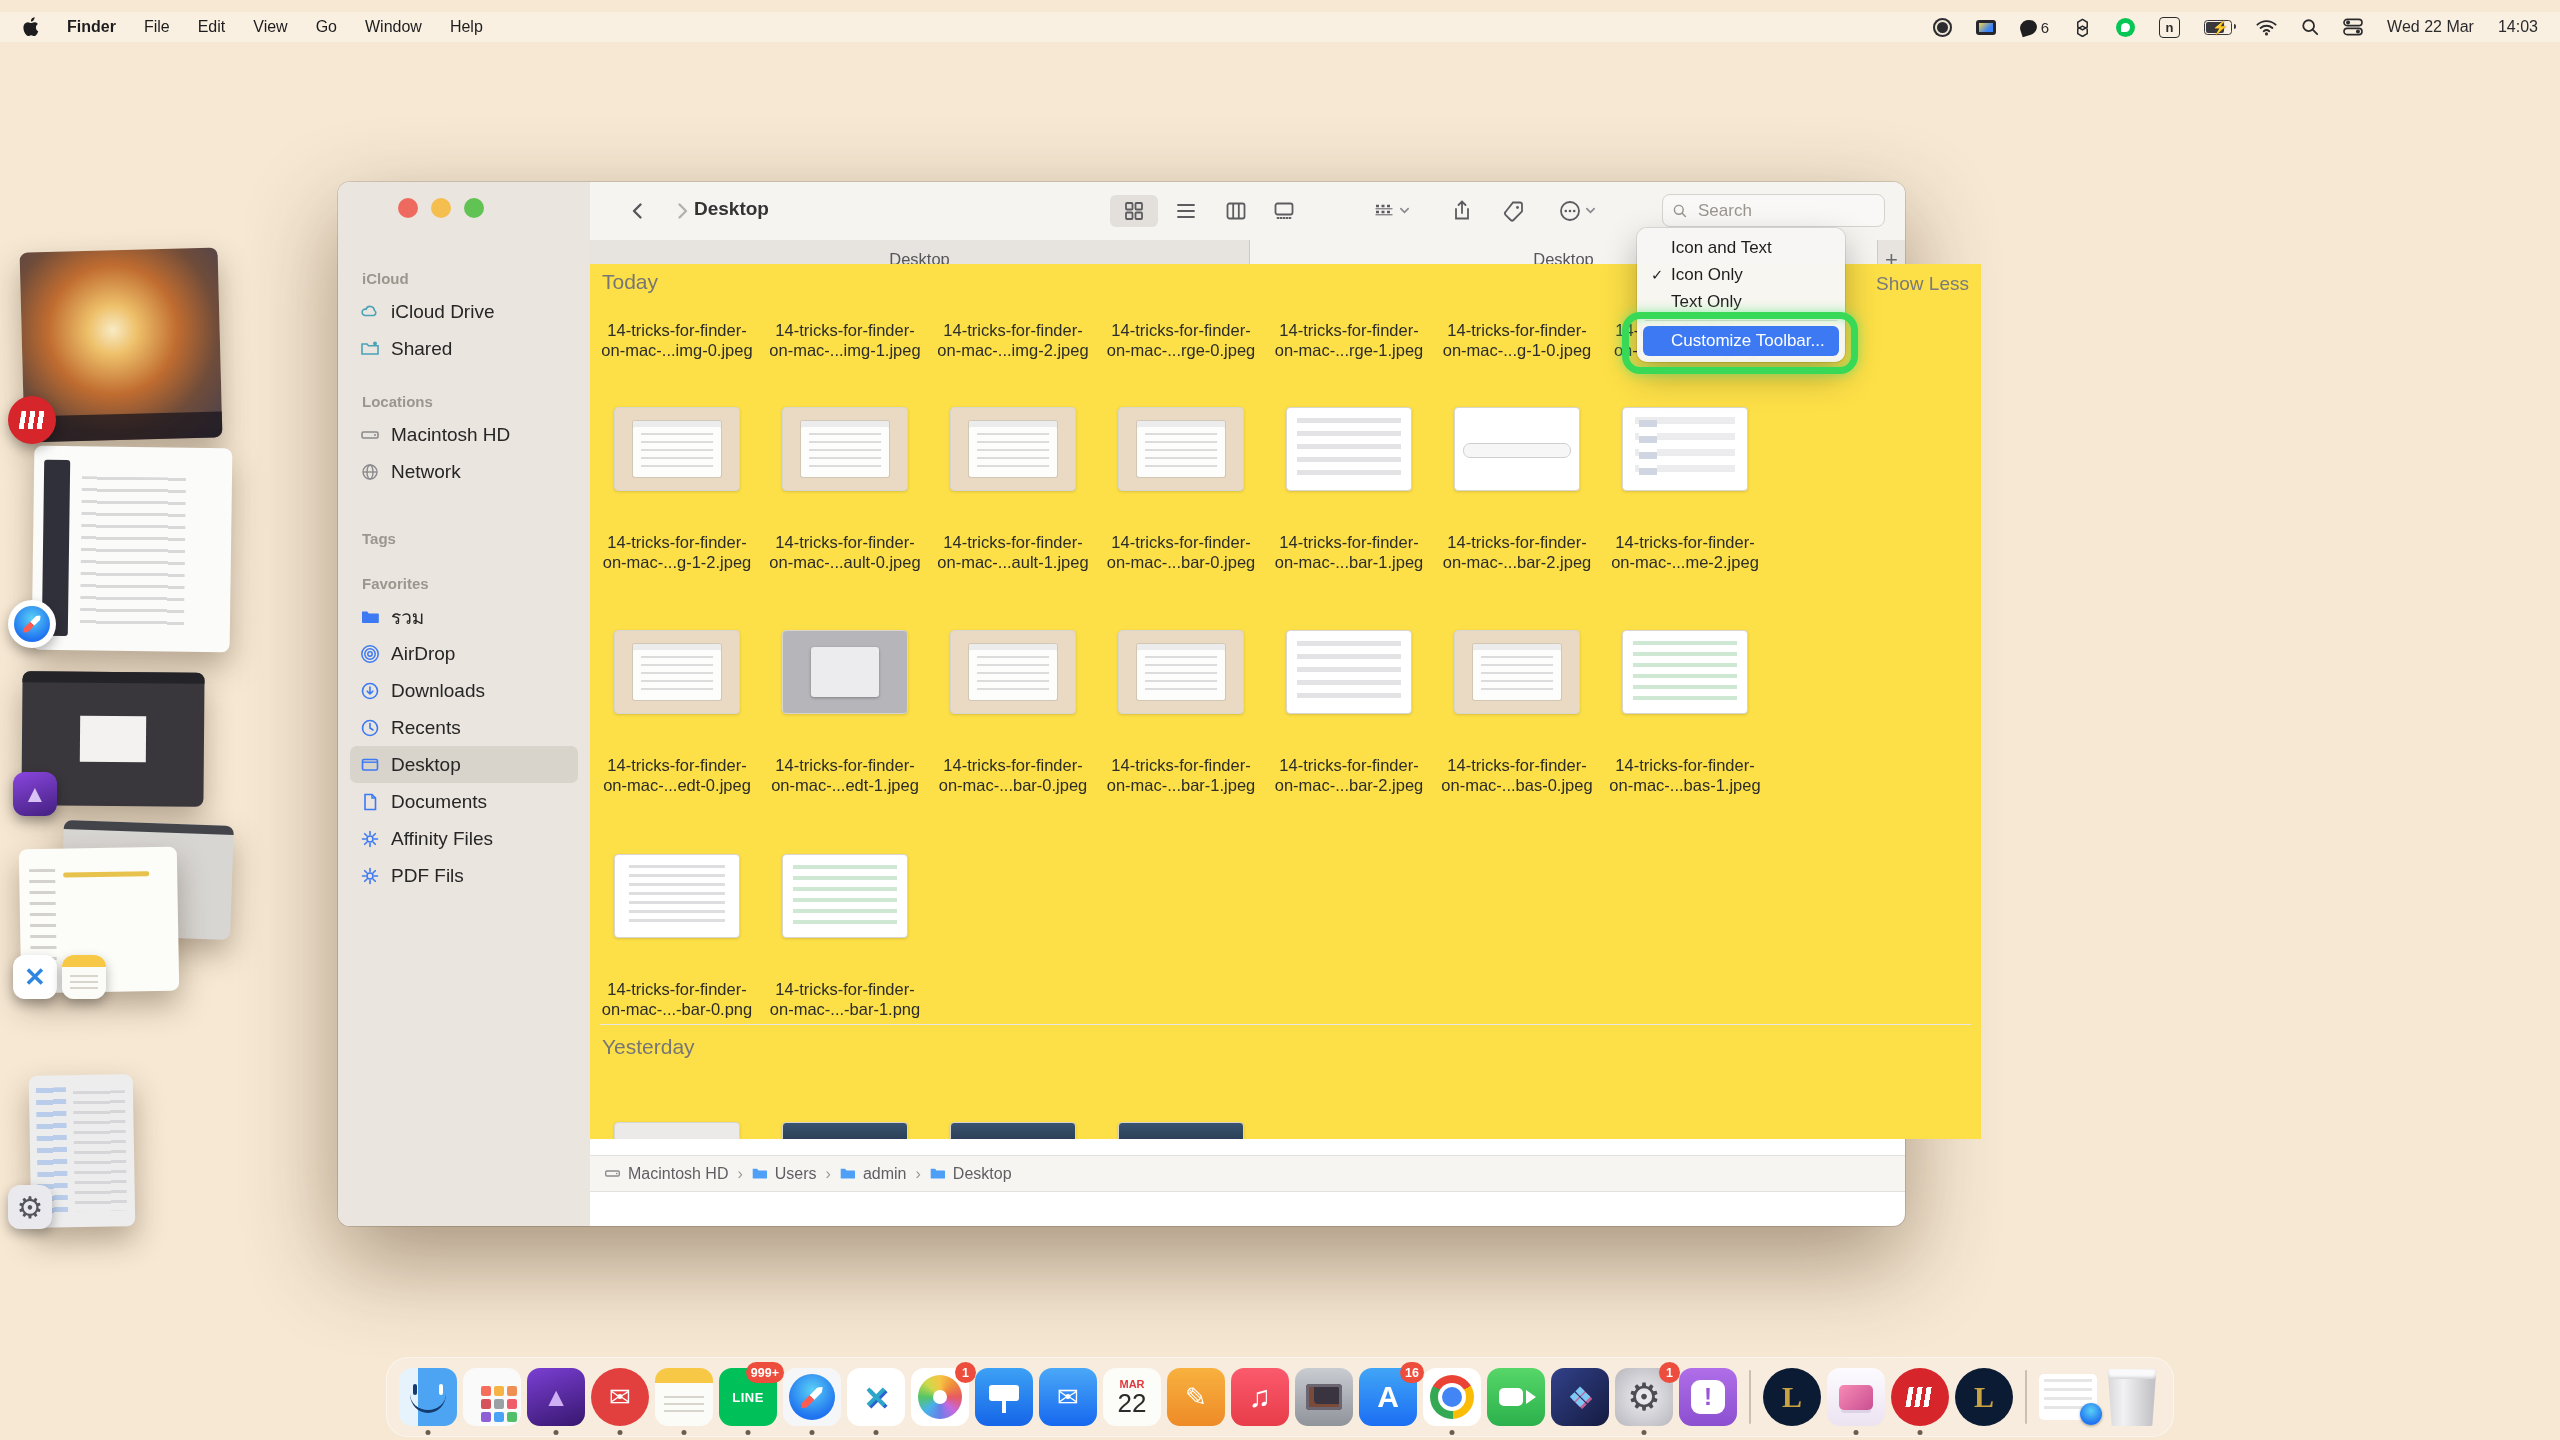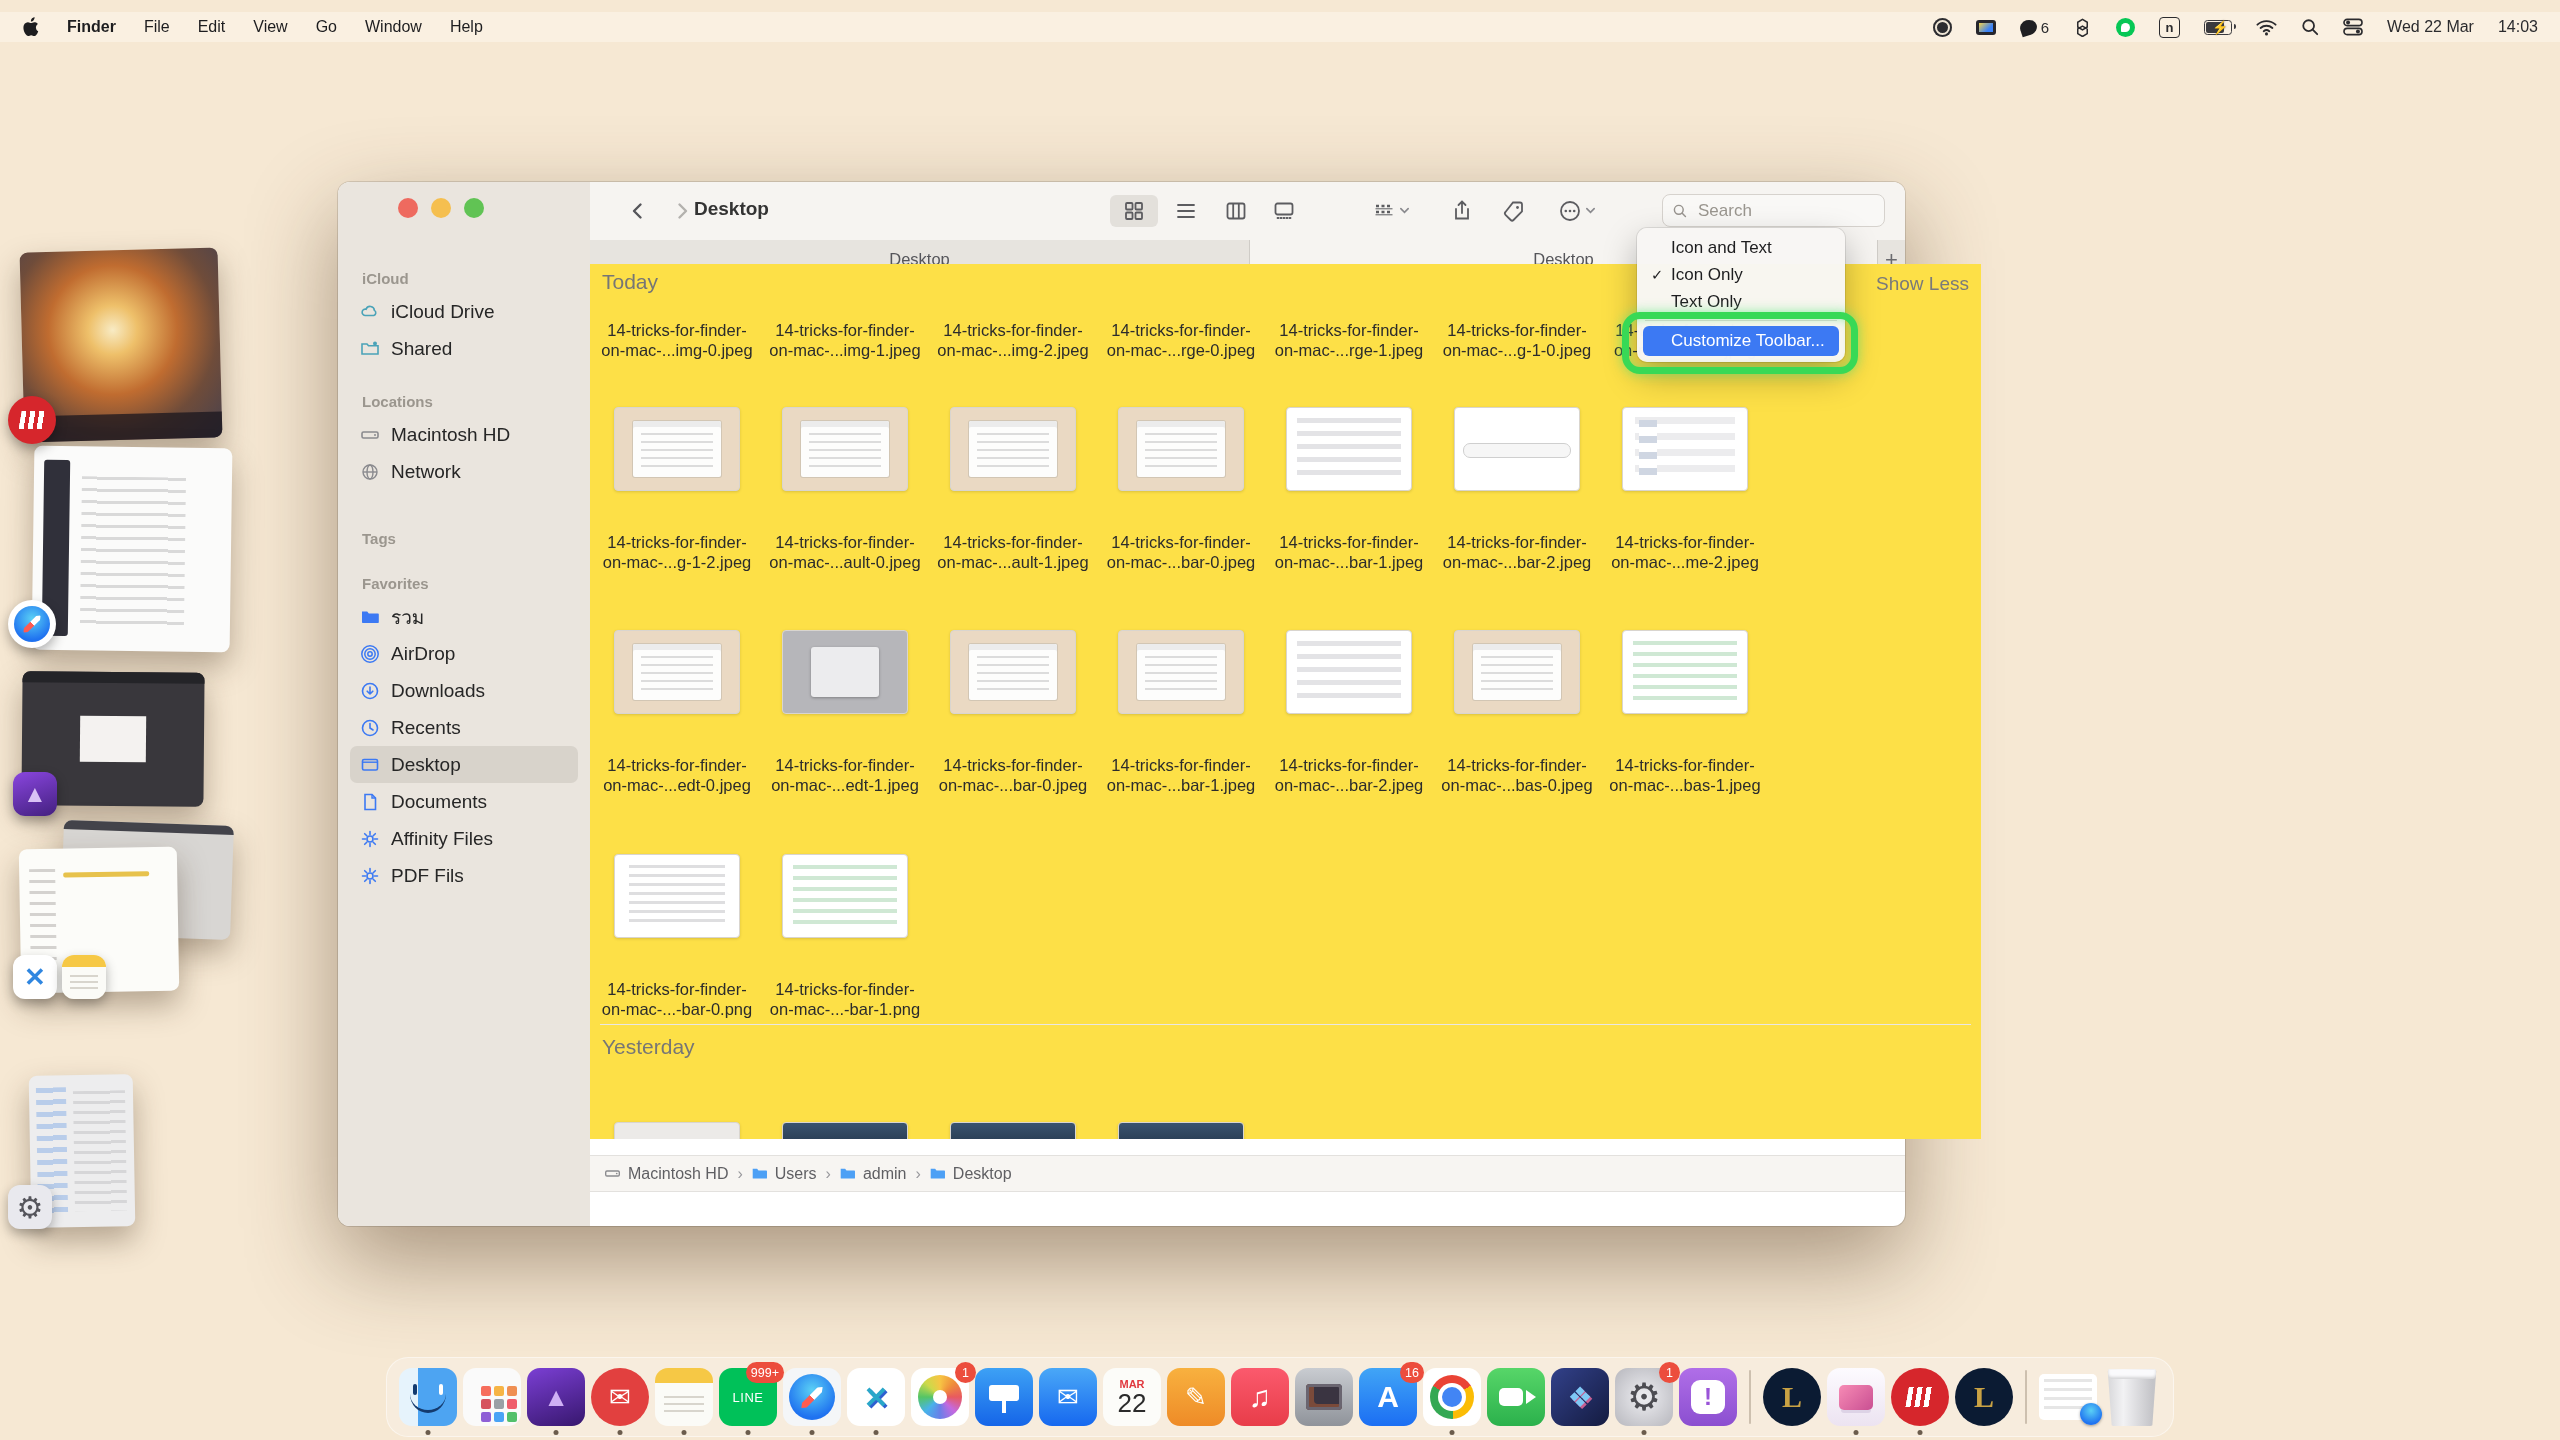--- a/index.html
+++ b/index.html
@@ -150,38 +150,38 @@
     border:7px solid #38d956;border-radius:18px;box-sizing:border-box;
     box-shadow:0 0 12px rgba(86,230,120,.65),inset 0 0 8px rgba(86,230,120,.5)}
   
   .dock{position:absolute;left:50%;bottom:3px;transform:translateX(-50%);z-index:40;height:78px;
     background:rgba(247,238,226,.65);border:1px solid rgba(255,255,255,.5);border-radius:22px;
     display:flex;align-items:center;padding:0 12px;gap:6px}
   .di{width:58px;height:58px;border-radius:13px;position:relative;display:flex;align-items:center;justify-content:center;
       font-size:26px;color:#fff;flex:none}
   .di .dot{position:absolute;bottom:-9px;left:50%;transform:translateX(-50%);width:5px;height:5px;border-radius:50%;background:#6b5c4d}
   .di .badge{position:absolute;top:-6px;right:-7px;min-width:21px;height:21px;border-radius:11px;background:#ec4d3d;color:#fff;
-    font-size:12.5px;display:flex;align-items:center;justify-content:center;padding:0 5px;box-sizing:border-box;font-weight:400}
+    font-size:12.5px;display:flex;align-items:center;justify-content:center;padding:0 5px;box-sizing:border-box;font-weight:700}
   .di.d-sep{width:2px;min-width:2px;height:54px;background:rgba(80,60,40,.25);border-radius:1px;margin:0 6px}
   .dg{display:flex;align-items:center;justify-content:center}
   .d-finder{background:linear-gradient(90deg,#e6f3fc 0 32%,#4da4f2 32%)}
   .d-finder .dg{position:absolute;inset:0}
   .d-finder .dg::before{content:"";position:absolute;top:16px;left:14px;width:4px;height:11px;background:#143a6e;border-radius:2px;box-shadow:26px 0 0 #fff}
   .d-finder .dg::after{content:"";position:absolute;left:11px;top:26px;width:36px;height:16px;border-bottom:3.5px solid #143a6e;border-radius:0 0 50% 50%/0 0 100% 100%}
   .d-launchpad{background:#fafafa}
   .d-launchpad .dg{width:10px;height:10px;border-radius:2px;background:#f66d5c;margin:-13px 0 0 -13px;
     box-shadow:13px 0 0 #f6b445,26px 0 0 #ef8f53,0 13px 0 #d6535e,13px 13px 0 #9aa0a6,26px 13px 0 #ef5d6b,0 26px 0 #8e5fd6,13px 26px 0 #4aa3f5,26px 26px 0 #52c06b}
   .d-affinity{background:linear-gradient(160deg,#7b3fd4,#37176e)}
   .d-affinity .dg{color:#cfb0f5;font-size:26px}
   .d-mailred{background:#e2403f;border-radius:50%}
   .d-mailred .dg,.d-mailblue .dg{font-size:26px}
   .d-notes{background:linear-gradient(180deg,#f6c845 0 15px,#fbfbf7 15px)}
   .d-notes .dg{width:40px;height:26px;margin-top:14px;background:repeating-linear-gradient(180deg,transparent 0 5px,#d8d5cd 5px 7px)}
   .d-line{background:#00c159}
-  .d-line .txt{font-size:13px;font-weight:400;color:#fff;letter-spacing:.5px}
+  .d-line .txt{font-size:13px;font-weight:700;color:#fff;letter-spacing:.5px}
   .d-safari{background:#f4f6f8}
   .d-safari .dg{width:46px;height:46px;border-radius:50%;background:radial-gradient(circle at 50% 35%,#5ad0f5,#1f72f0 72%);position:relative}
   .d-safari .dg::after{content:"";position:absolute;left:50%;top:50%;width:30px;height:7px;margin:-3.5px 0 0 -15px;
     background:linear-gradient(90deg,#ff5b51 50%,#fff 50%);transform:rotate(-45deg);clip-path:polygon(0 50%,15% 0,85% 0,100% 50%,85% 100%,15% 100%)}
   .d-craft{background:#fff}
   .d-craft .dg{color:#2aa7c9;font-weight:700;font-size:30px;text-shadow:2px 2px 0 #2f5fd0}
   .d-photos{background:#fff}
   .d-photos .dg{width:44px;height:44px;border-radius:50%;position:relative;
     background:conic-gradient(#f7c544,#ef8e3b,#e85a5f,#c469e0,#6a7fe8,#48b2ea,#55c565,#cdd94a,#f7c544)}
   .d-photos .dg::after{content:"";position:absolute;inset:15px;background:#fff;border-radius:50%}

